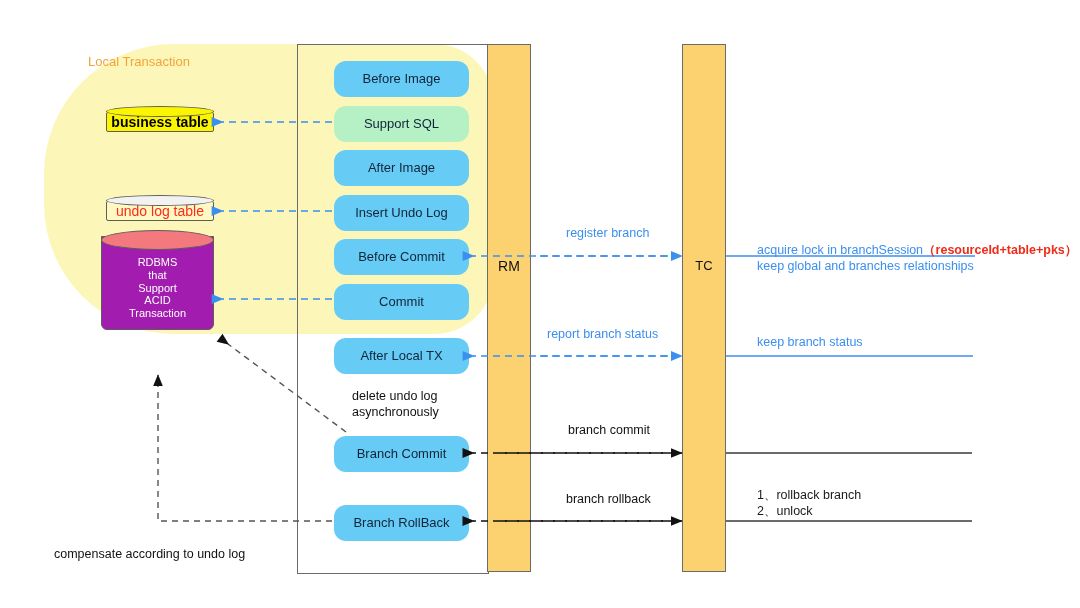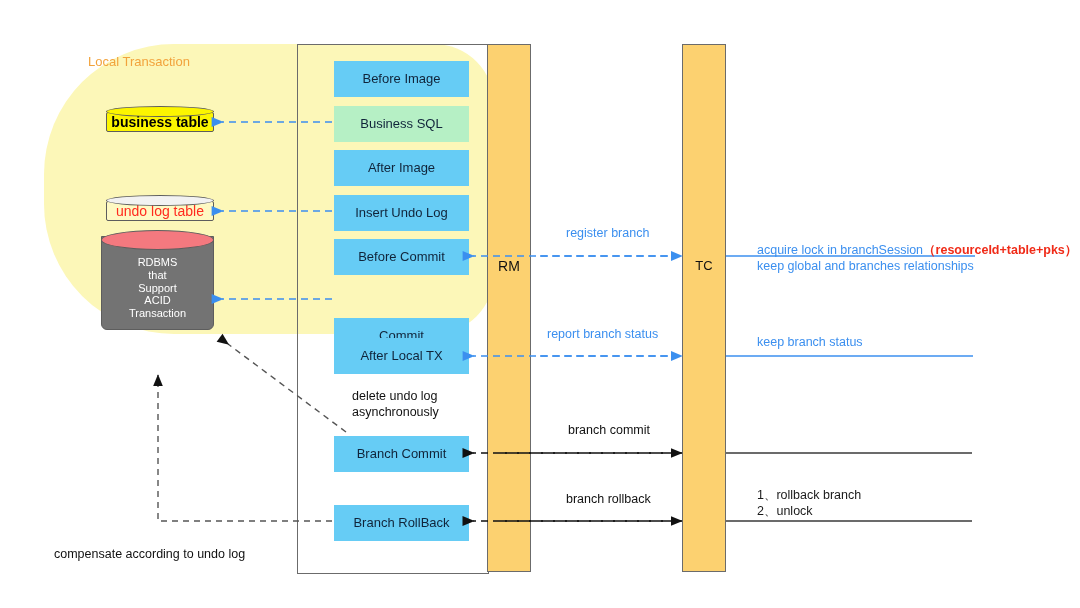--- a/index.html
+++ b/index.html
@@ -97,20 +97,21 @@
     height: 36px;
     left: 334px;
     background: #66CCF5;
     color: #10243a;
     font-size: 13px;
     display: flex;
     align-items: center;
     justify-content: center;
     text-align: center;
     line-height: 1.1;
+    border-radius: 12px;
   }
   .step-box.green { background: #B6F0C5; }
 
   
   .cyl {
     position: absolute;
   }
   .cyl .body {
     position: absolute;
     left: 0; top: 6px;
@@ -142,21 +143,21 @@
   #business-table-cyl .cap { background: #FCF500; }
 
   #undo-log-cyl { left: 106px; top: 195px; width: 108px; height: 30px; }
   #undo-log-cyl .body {
     height: 20px; background: #fef9c3; color: #FF2A1F; font-size: 14px;
   }
   #undo-log-cyl .cap { background: #f2f2f2; }
 
   #rdbms-cyl { left: 101px; top: 230px; width: 113px; height: 106px; }
   #rdbms-cyl .body {
-    height: 94px; background: #737373; color: #ffffff; font-size: 11px;
+    height: 94px; background: #a21caf; color: #ffffff; font-size: 11px;
     border-radius: 0 0 6px 6px;
   }
   #rdbms-cyl .cap { background: #F4797F; height: 20px; }
   #rdbms-cyl .txt { position: relative; z-index: 3; padding-top: 10px; }
 
   
   .flow-label {
     font-size: 12.5px;
     color: #3B8FEF;
     white-space: nowrap;
@@ -200,25 +201,25 @@
 
   <div class="abs" id="at-branch-box"></div>
 
   <div class="abs" id="rm-column"></div>
   <div class="abs" id="rm-label">RM</div>
 
   <div class="abs" id="tc-column"></div>
   <div class="abs" id="tc-label">TC</div>
 
   <div class="abs step-box" style="top:61px;">Before Image</div>
-  <div class="abs step-box green" style="top:106px;">Business SQL</div>
+  <div class="abs step-box green" style="top:106px;">Support SQL</div>
   <div class="abs step-box" style="top:150px;">After Image</div>
   <div class="abs step-box" style="top:195px;">Insert Undo Log</div>
   <div class="abs step-box" style="top:239px;">Before Commit</div>
-  <div class="abs step-box" style="top:284px;margin-top:34px;">Commit</div>
+  <div class="abs step-box" style="top:284px;">Commit</div>
   <div class="abs step-box" style="top:338px;">After Local TX</div>
   <div class="abs step-box" style="top:436px;">Branch Commit</div>
   <div class="abs step-box" style="top:505px;">Branch RollBack</div>
 
   <div class="cyl" id="business-table-cyl">
     <div class="body">
       <span>business table</span>
     </div>
     <div class="cap"></div>
   </div>

